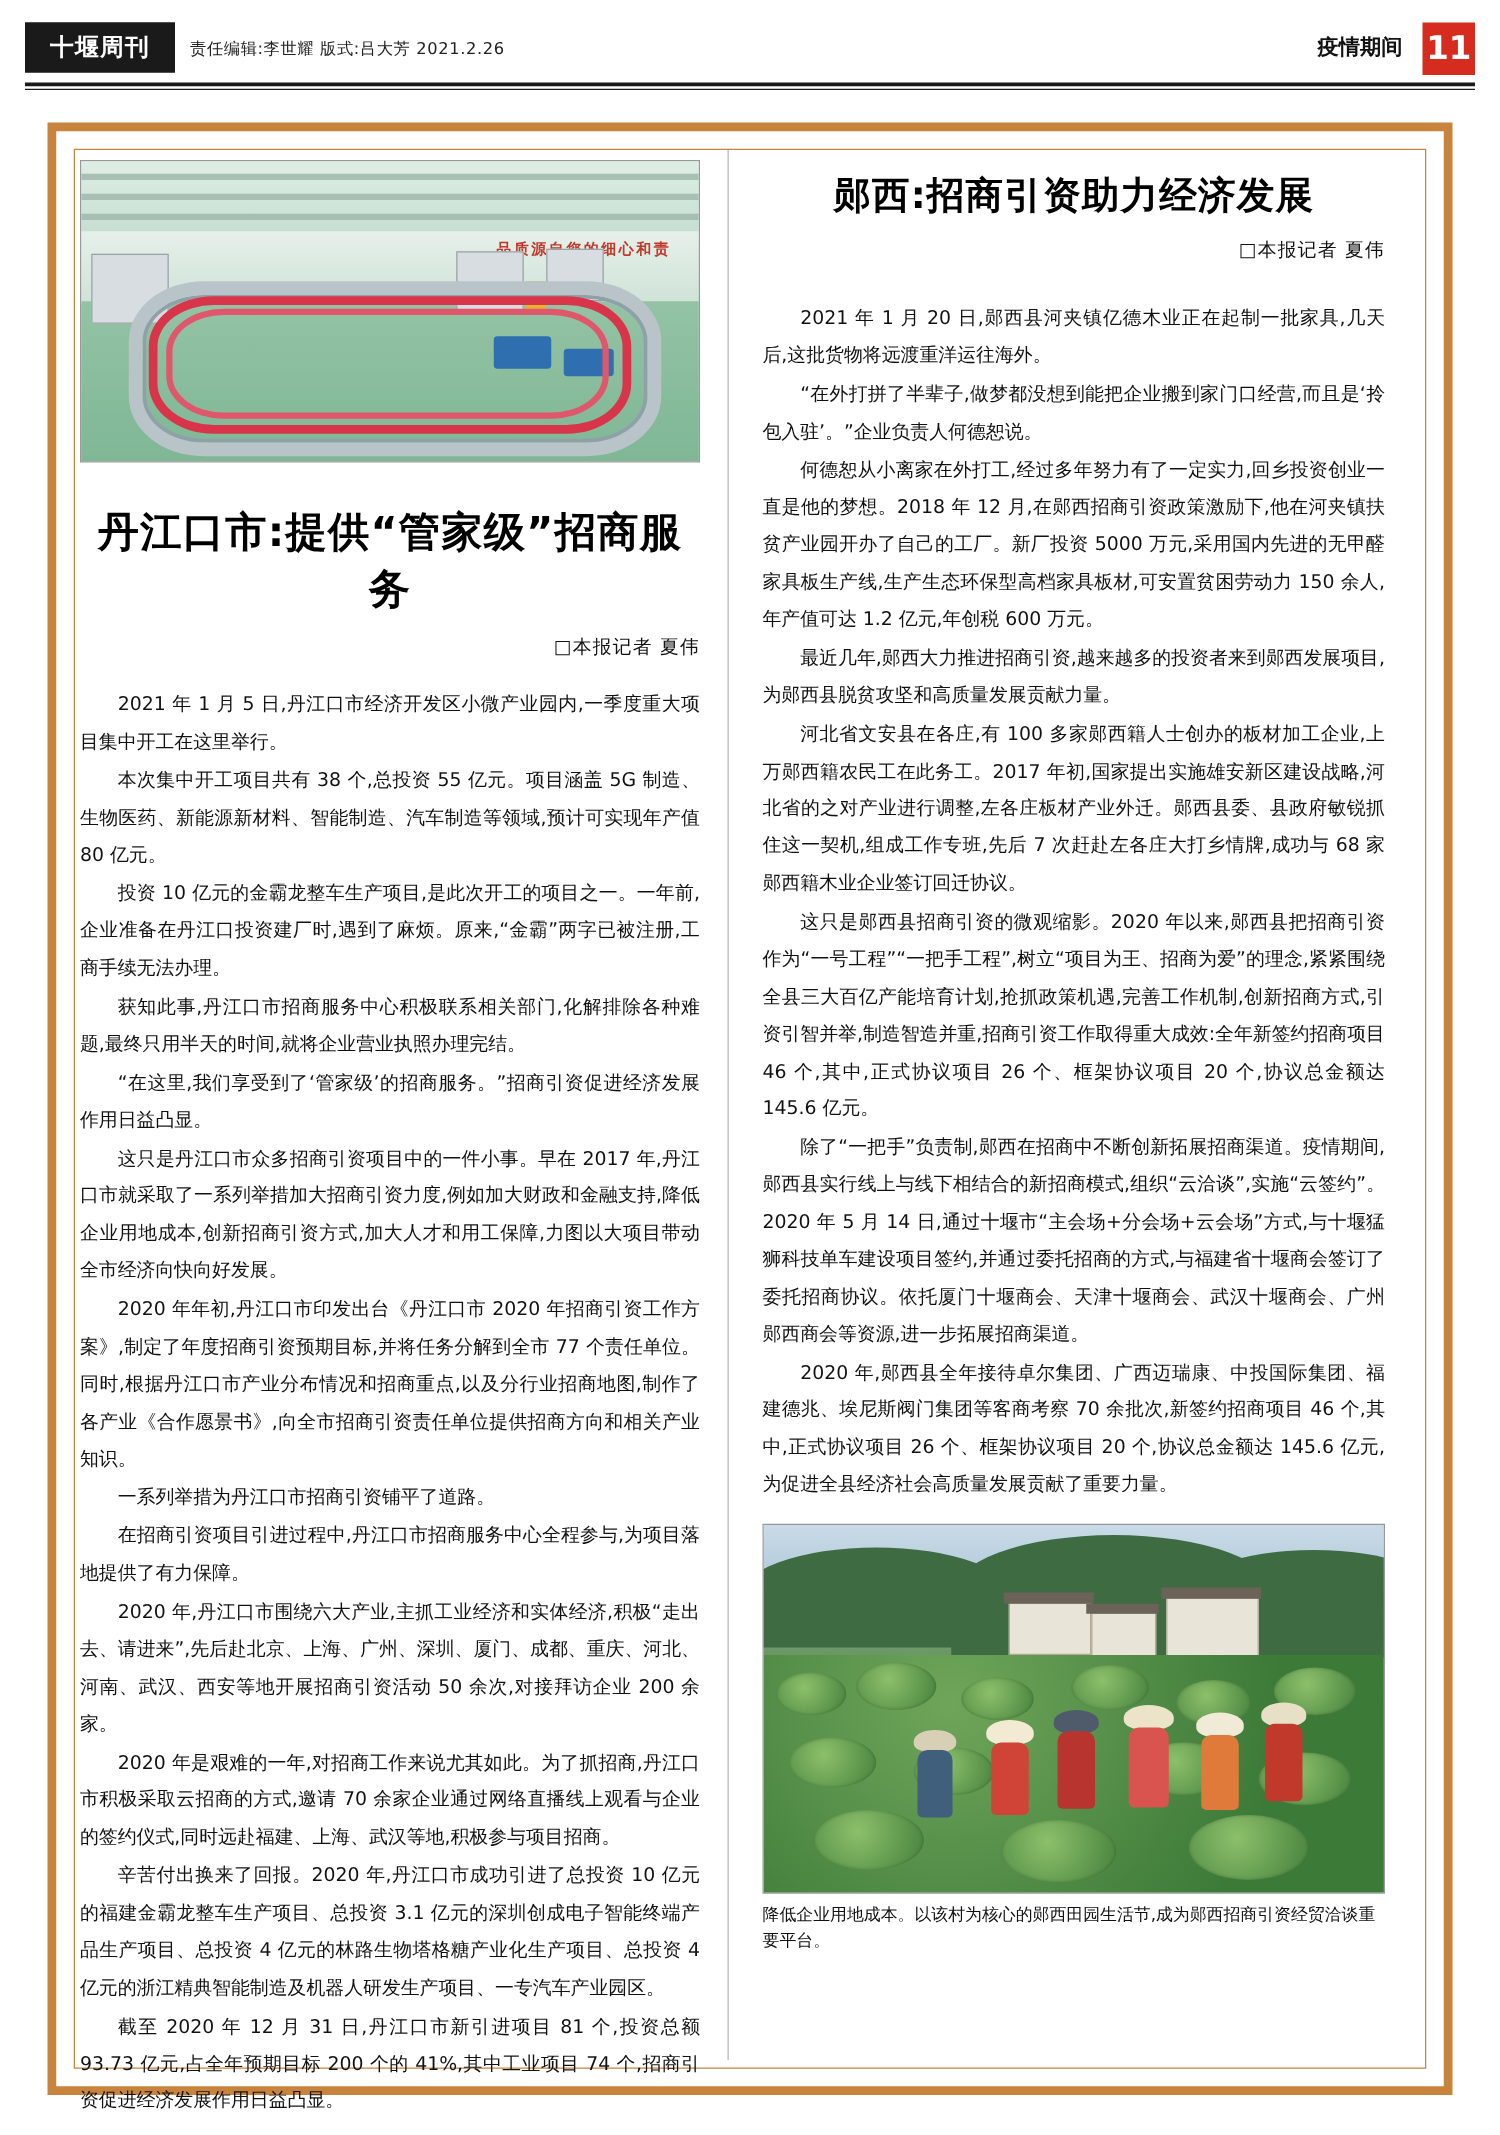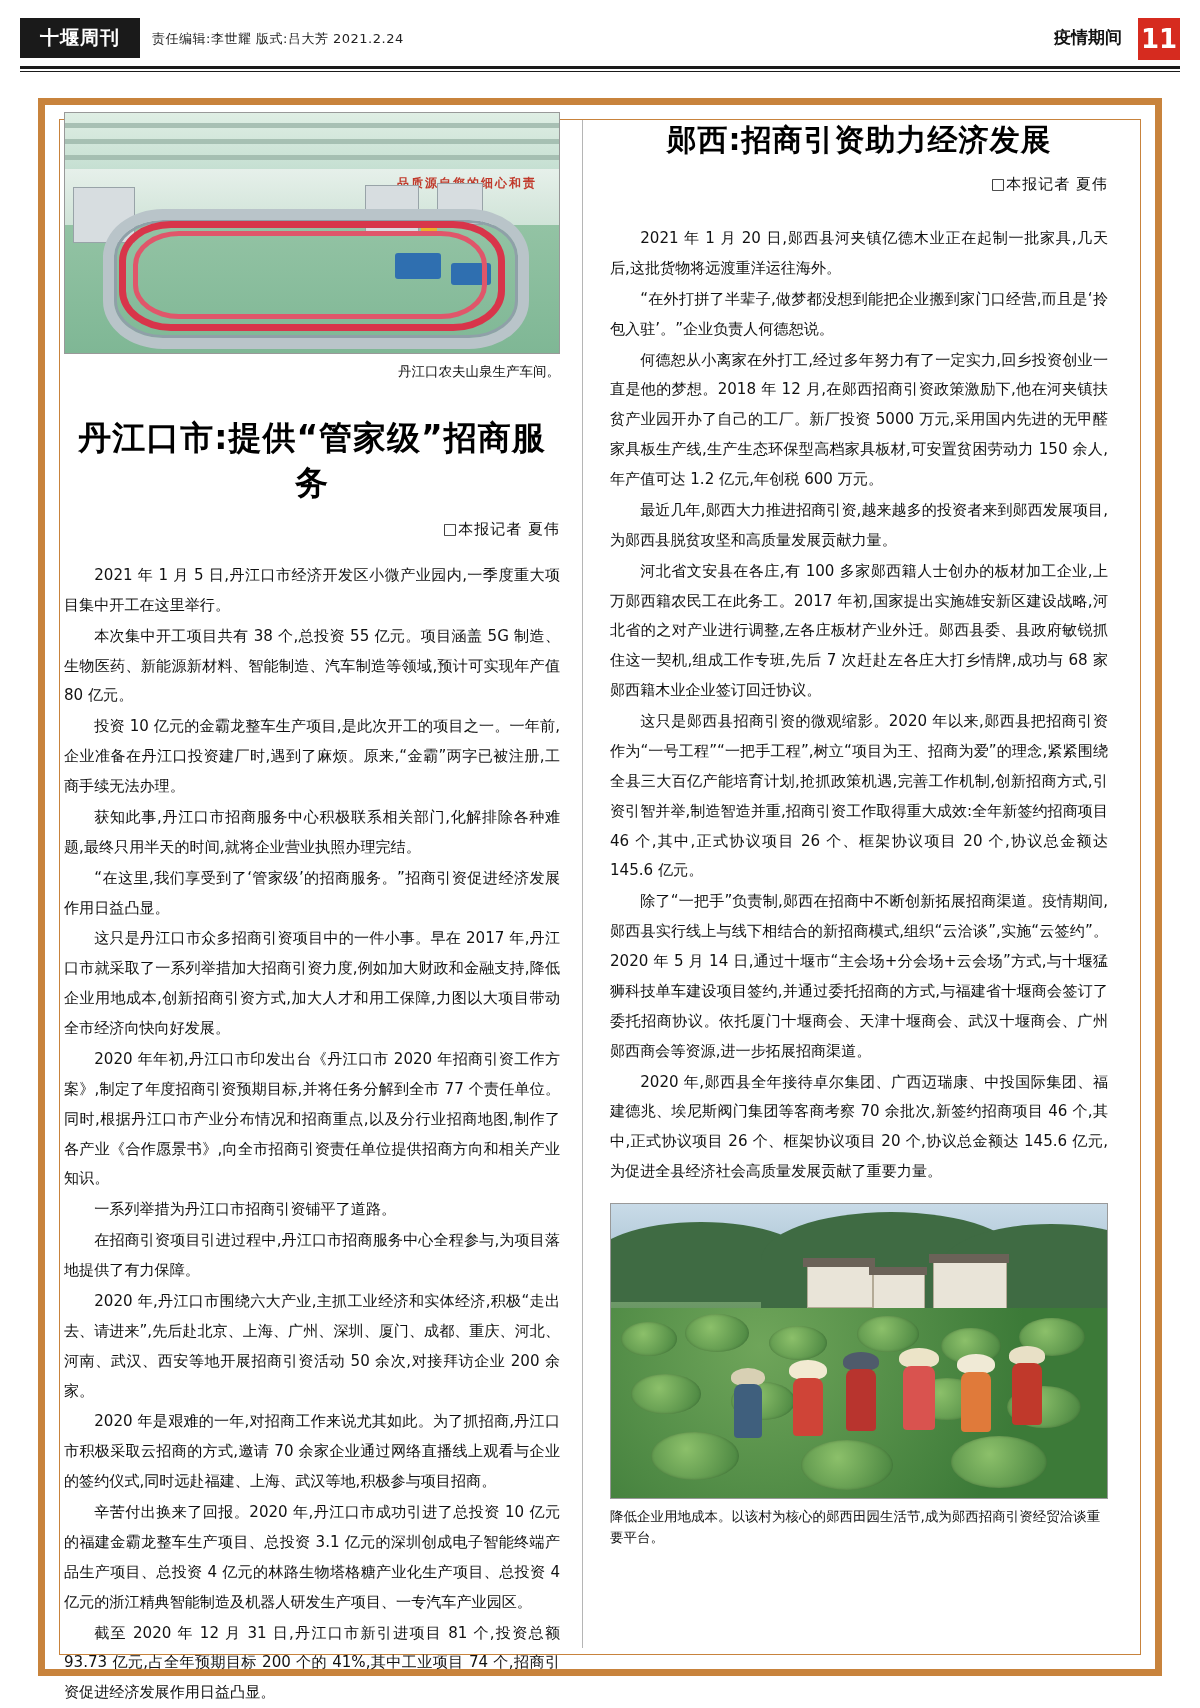--- a/index.html
+++ b/index.html
@@ -118,21 +118,21 @@
     left: 582px;
     top: 120px;
     width: 1px;
     height: 1528px;
     background: #b5b5b5;
   }
 
   
   .col {
     position: absolute;
-    top: 112px;
+    top: 128px;
   }
   .col-left { left: 64px; width: 496px; }
   .col-right { left: 610px; width: 498px; }
 
   .photo {
     width: 100%;
     position: relative;
     border: 1px solid #999;
     box-sizing: border-box;
     overflow: hidden;
@@ -263,21 +263,21 @@
   .p-hat { position:absolute; border-radius:50% 50% 40% 40%; }
   .p-body { position:absolute; border-radius:8px 8px 4px 4px; }
 </style>
 </head>
 <body>
 
 <div class="masthead">
   <div class="logo-box">
     <span>十堰周刊</span>
   </div>
-  <div class="masthead-meta">责任编辑:李世耀  版式:吕大芳  2021.2.24</div>
+  <div class="masthead-meta">责任编辑:李世耀  版式:吕大芳  2021.2.26</div>
   <div class="masthead-section">疫情期间</div>
   <div class="page-number">11</div>
 </div>
 <div class="masthead-rule"></div>
 <div class="masthead-rule2"></div>
 
 <div class="frame">
   <div class="frame-inner"></div>
 </div>
 <div class="col-divider"></div>
@@ -297,21 +297,20 @@
     <div class="f-machine" style="left:300px; top:72px; width:52px; height:46px;"></div>
     <div class="f-machine" style="left:372px; top:70px; width:44px; height:40px;"></div>
     <div class="f-yellow" style="left:356px; top:96px; width:16px; height:26px;"></div>
     <div class="f-box" style="left:330px; top:140px; width:46px; height:26px; border-radius:3px;"></div>
     <div class="f-box" style="left:386px; top:150px; width:40px; height:22px; border-radius:3px;"></div>
 
     <div class="conveyor-outer"></div>
     <div class="conveyor-red"></div>
     <div class="conveyor-red2"></div>
   </div>
-  <div class="photo-caption">丹江口农夫山泉生产车间。</div>
 
   <div class="headline">丹江口市:提供“管家级”招商服务</div>
   <div class="byline">□本报记者  夏伟</div>
 
   <div class="body-text left-body">
     <p>2021 年 1 月 5 日,丹江口市经济开发区小微产业园内,一季度重大项目集中开工在这里举行。</p>
     <p>本次集中开工项目共有 38 个,总投资 55 亿元。项目涵盖 5G 制造、生物医药、新能源新材料、智能制造、汽车制造等领域,预计可实现年产值 80 亿元。</p>
     <p>投资 10 亿元的金霸龙整车生产项目,是此次开工的项目之一。一年前,企业准备在丹江口投资建厂时,遇到了麻烦。原来,“金霸”两字已被注册,工商手续无法办理。</p>
     <p>获知此事,丹江口市招商服务中心积极联系相关部门,化解排除各种难题,最终只用半天的时间,就将企业营业执照办理完结。</p>
     <p>“在这里,我们享受到了‘管家级’的招商服务。”招商引资促进经济发展作用日益凸显。</p>

